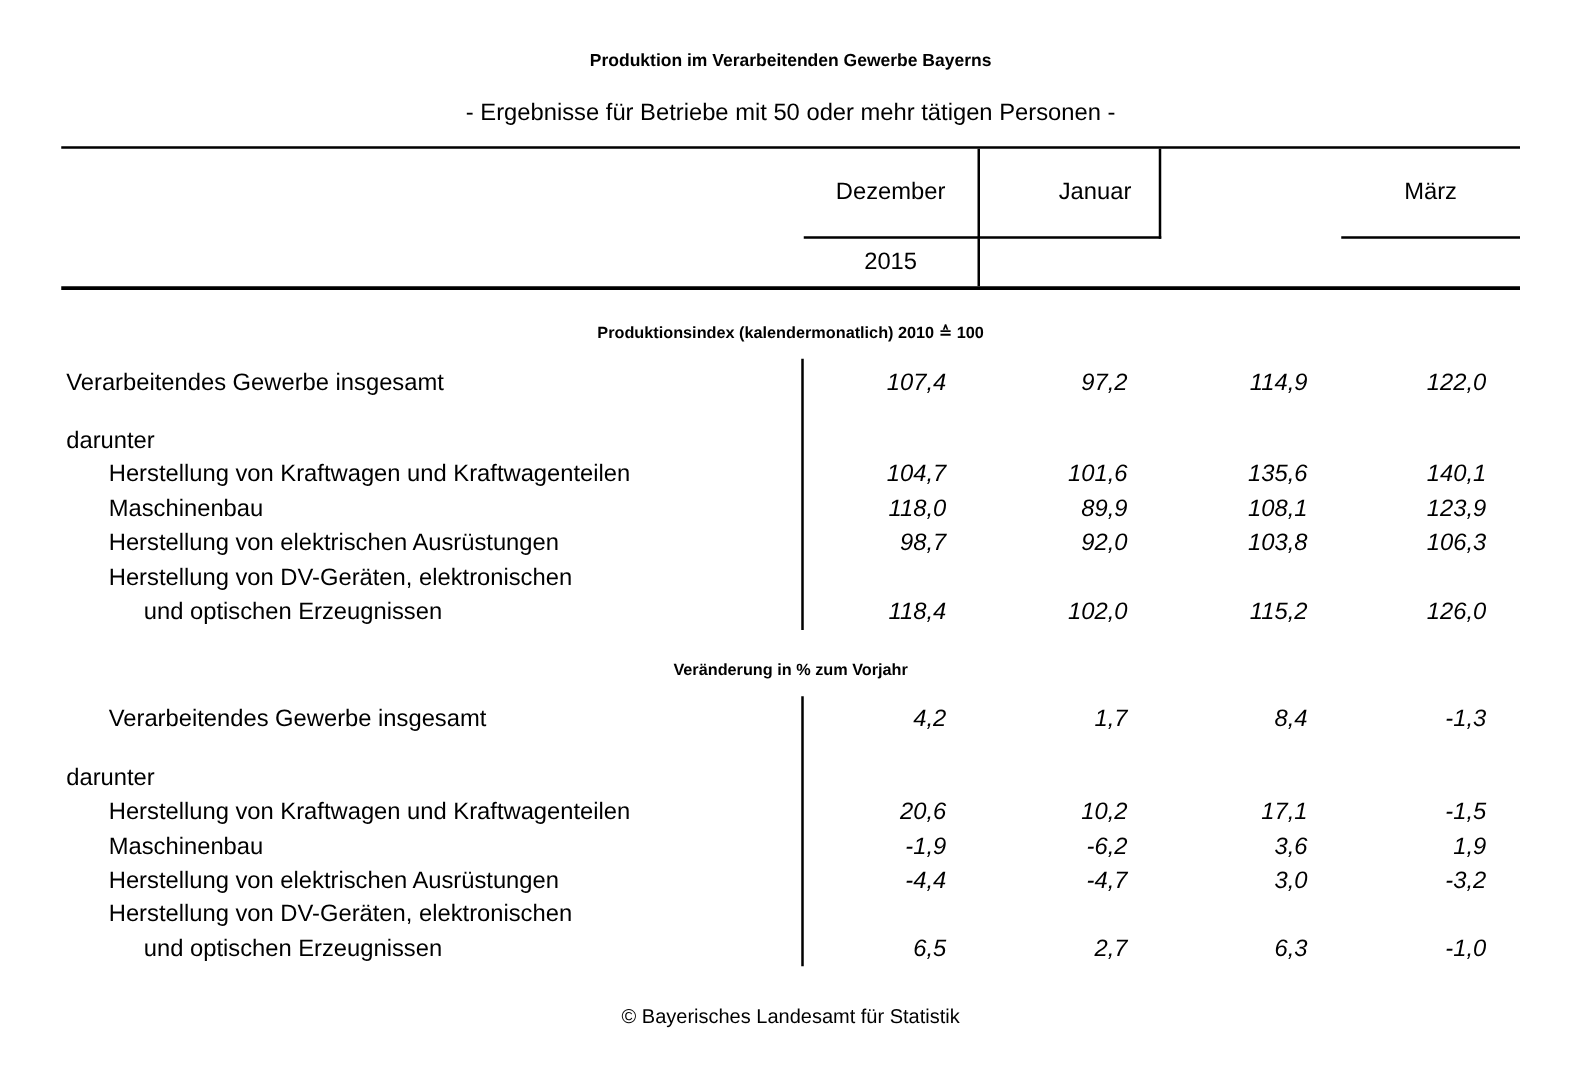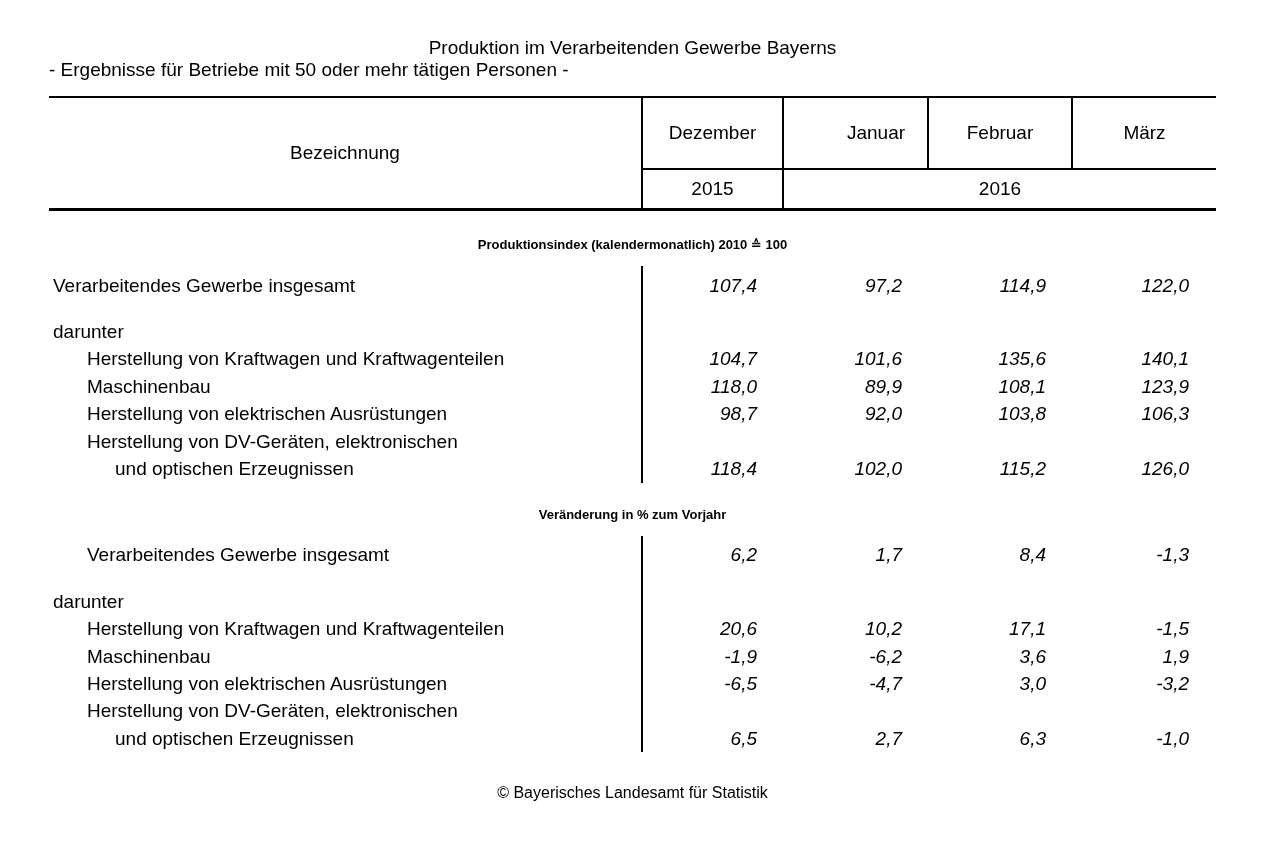--- a/index.html
+++ b/index.html
@@ -7,24 +7,24 @@
     width: 1261px; height: 861px;
     font-family: "Liberation Sans", "DejaVu Sans", sans-serif;
     color: #000;
     overflow: hidden;
   }
   .sheet { position: relative; width: 1261px; height: 861px; }
   .content { margin-left: 49px; width: 1167px; }
 
   .title {
     margin-top: 37px; text-align: center;
-    font-size: 19px; font-weight: normal; line-height: 22px;
+    font-size: 14px; font-weight: bold; line-height: 22px;
   }
   .subtitle {
-    
+    margin-top: 21px; text-align: center;
     font-size: 19px; line-height: 22px;
   }
 
   
   .header-grid {
     margin-top: 15px;
     display: grid;
     grid-template-columns: 594px 141px 145px 144px 143px;
     grid-template-rows: 72px 38px;
     border-top: 2px solid #000;
@@ -70,27 +70,24 @@
 </head>
 <body>
 
 <div class="sheet">
   <div class="content">
 
     <div class="title">Produktion im Verarbeitenden Gewerbe Bayerns</div>
     <div class="subtitle">- Ergebnisse für Betriebe mit 50 oder mehr tätigen Personen -</div>
 
     <div class="header-grid">
-      <div class="hc h-bez">Bezeichnung</div>
       <div class="hc h-m1">Dezember</div>
       <div class="hc h-m2">Januar</div>
-      <div class="hc h-m3">Februar</div>
       <div class="hc h-m4">März</div>
       <div class="hc h-y1">2015</div>
-      <div class="hc h-y2">2016</div>
     </div>
 
     <div class="section-title s1-title">Produktionsindex (kalendermonatlich) 2010 ≙ 100</div>
     <div class="rows">
       <div class="vline"></div>
 
       <div class="row">
         <div class="label ind-1">Verarbeitendes Gewerbe insgesamt</div>
         <div class="val">107,4</div>
         <div class="val">97,2</div>
@@ -138,21 +135,21 @@
         <div class="val">126,0</div>
       </div>
     </div>
 
     <div class="section-title s2-title">Veränderung in % zum Vorjahr</div>
     <div class="rows">
       <div class="vline"></div>
 
       <div class="row">
         <div class="label ind-2">Verarbeitendes Gewerbe insgesamt</div>
-        <div class="val">6,2</div>
+        <div class="val">4,2</div>
         <div class="val">1,7</div>
         <div class="val">8,4</div>
         <div class="val">-1,3</div>
       </div>
 
       <div class="row gap">
         <div class="label ind-1">darunter</div>
       </div>
 
       <div class="row">
@@ -166,21 +163,21 @@
       <div class="row">
         <div class="label ind-2">Maschinenbau</div>
         <div class="val">-1,9</div>
         <div class="val">-6,2</div>
         <div class="val">3,6</div>
         <div class="val">1,9</div>
       </div>
 
       <div class="row">
         <div class="label ind-2">Herstellung von elektrischen Ausrüstungen</div>
-        <div class="val">-6,5</div>
+        <div class="val">-4,4</div>
         <div class="val">-4,7</div>
         <div class="val">3,0</div>
         <div class="val">-3,2</div>
       </div>
 
       <div class="row">
         <div class="label ind-2">Herstellung von DV-Geräten, elektronischen</div>
       </div>
 
       <div class="row">

